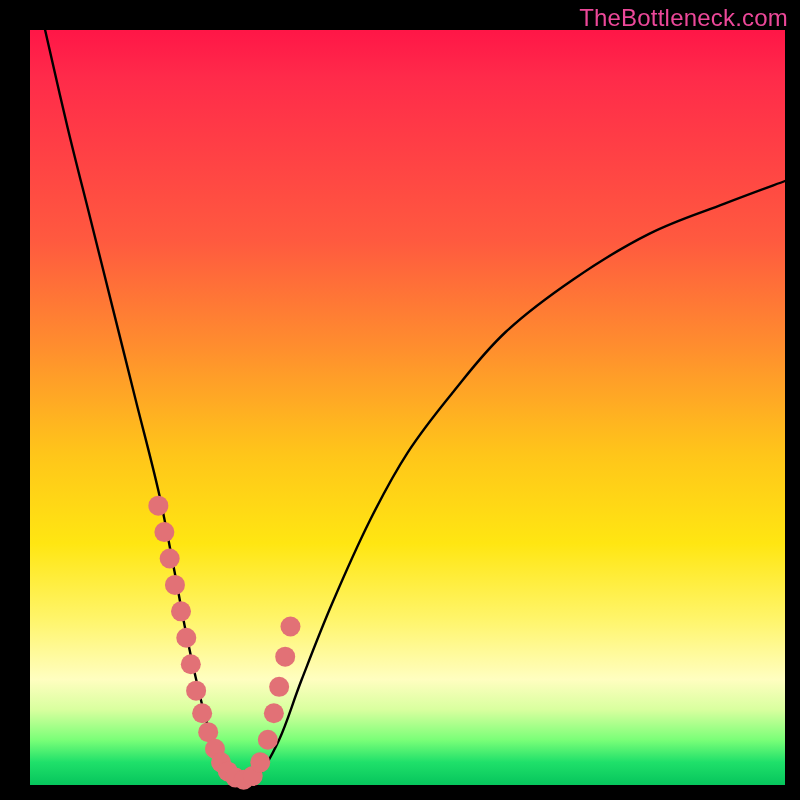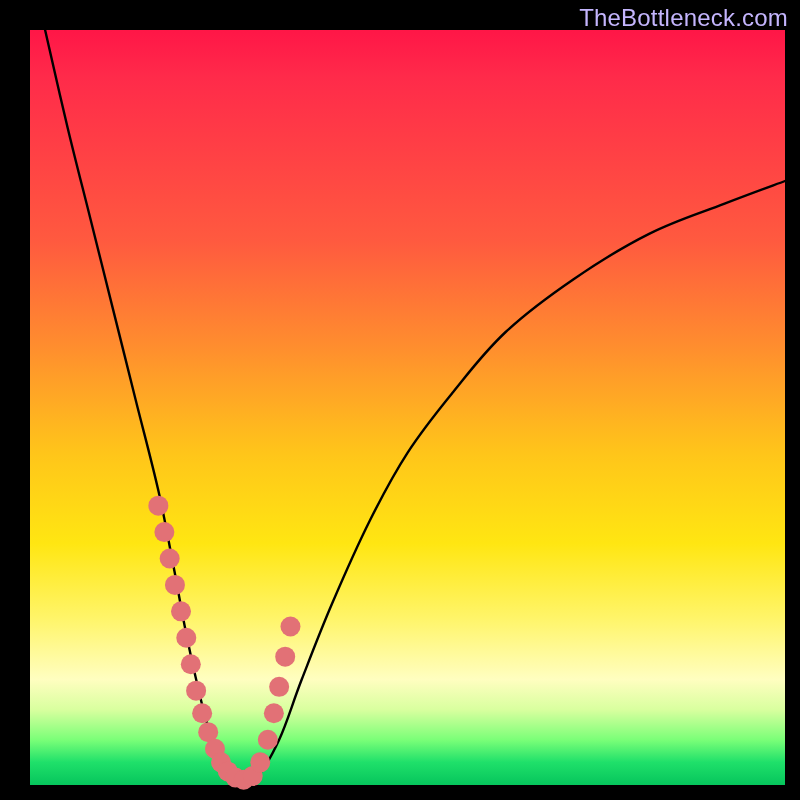--- a/index.html
+++ b/index.html
@@ -39,21 +39,21 @@
       #1fe06a 97%,
       #06c55c 100%
     );
   }
   .watermark {
     position: absolute;
     top: 4px;
     right: 12px;
     font-size: 24px;
     font-weight: 500;
-    color: #c4b5fd;
+    color: #ec4899;
     letter-spacing: 0.2px;
     user-select: none;
   }
   svg.curve {
     position: absolute;
     left: 0;
     top: 0;
     width: 755px;
     height: 755px;
     overflow: visible;

